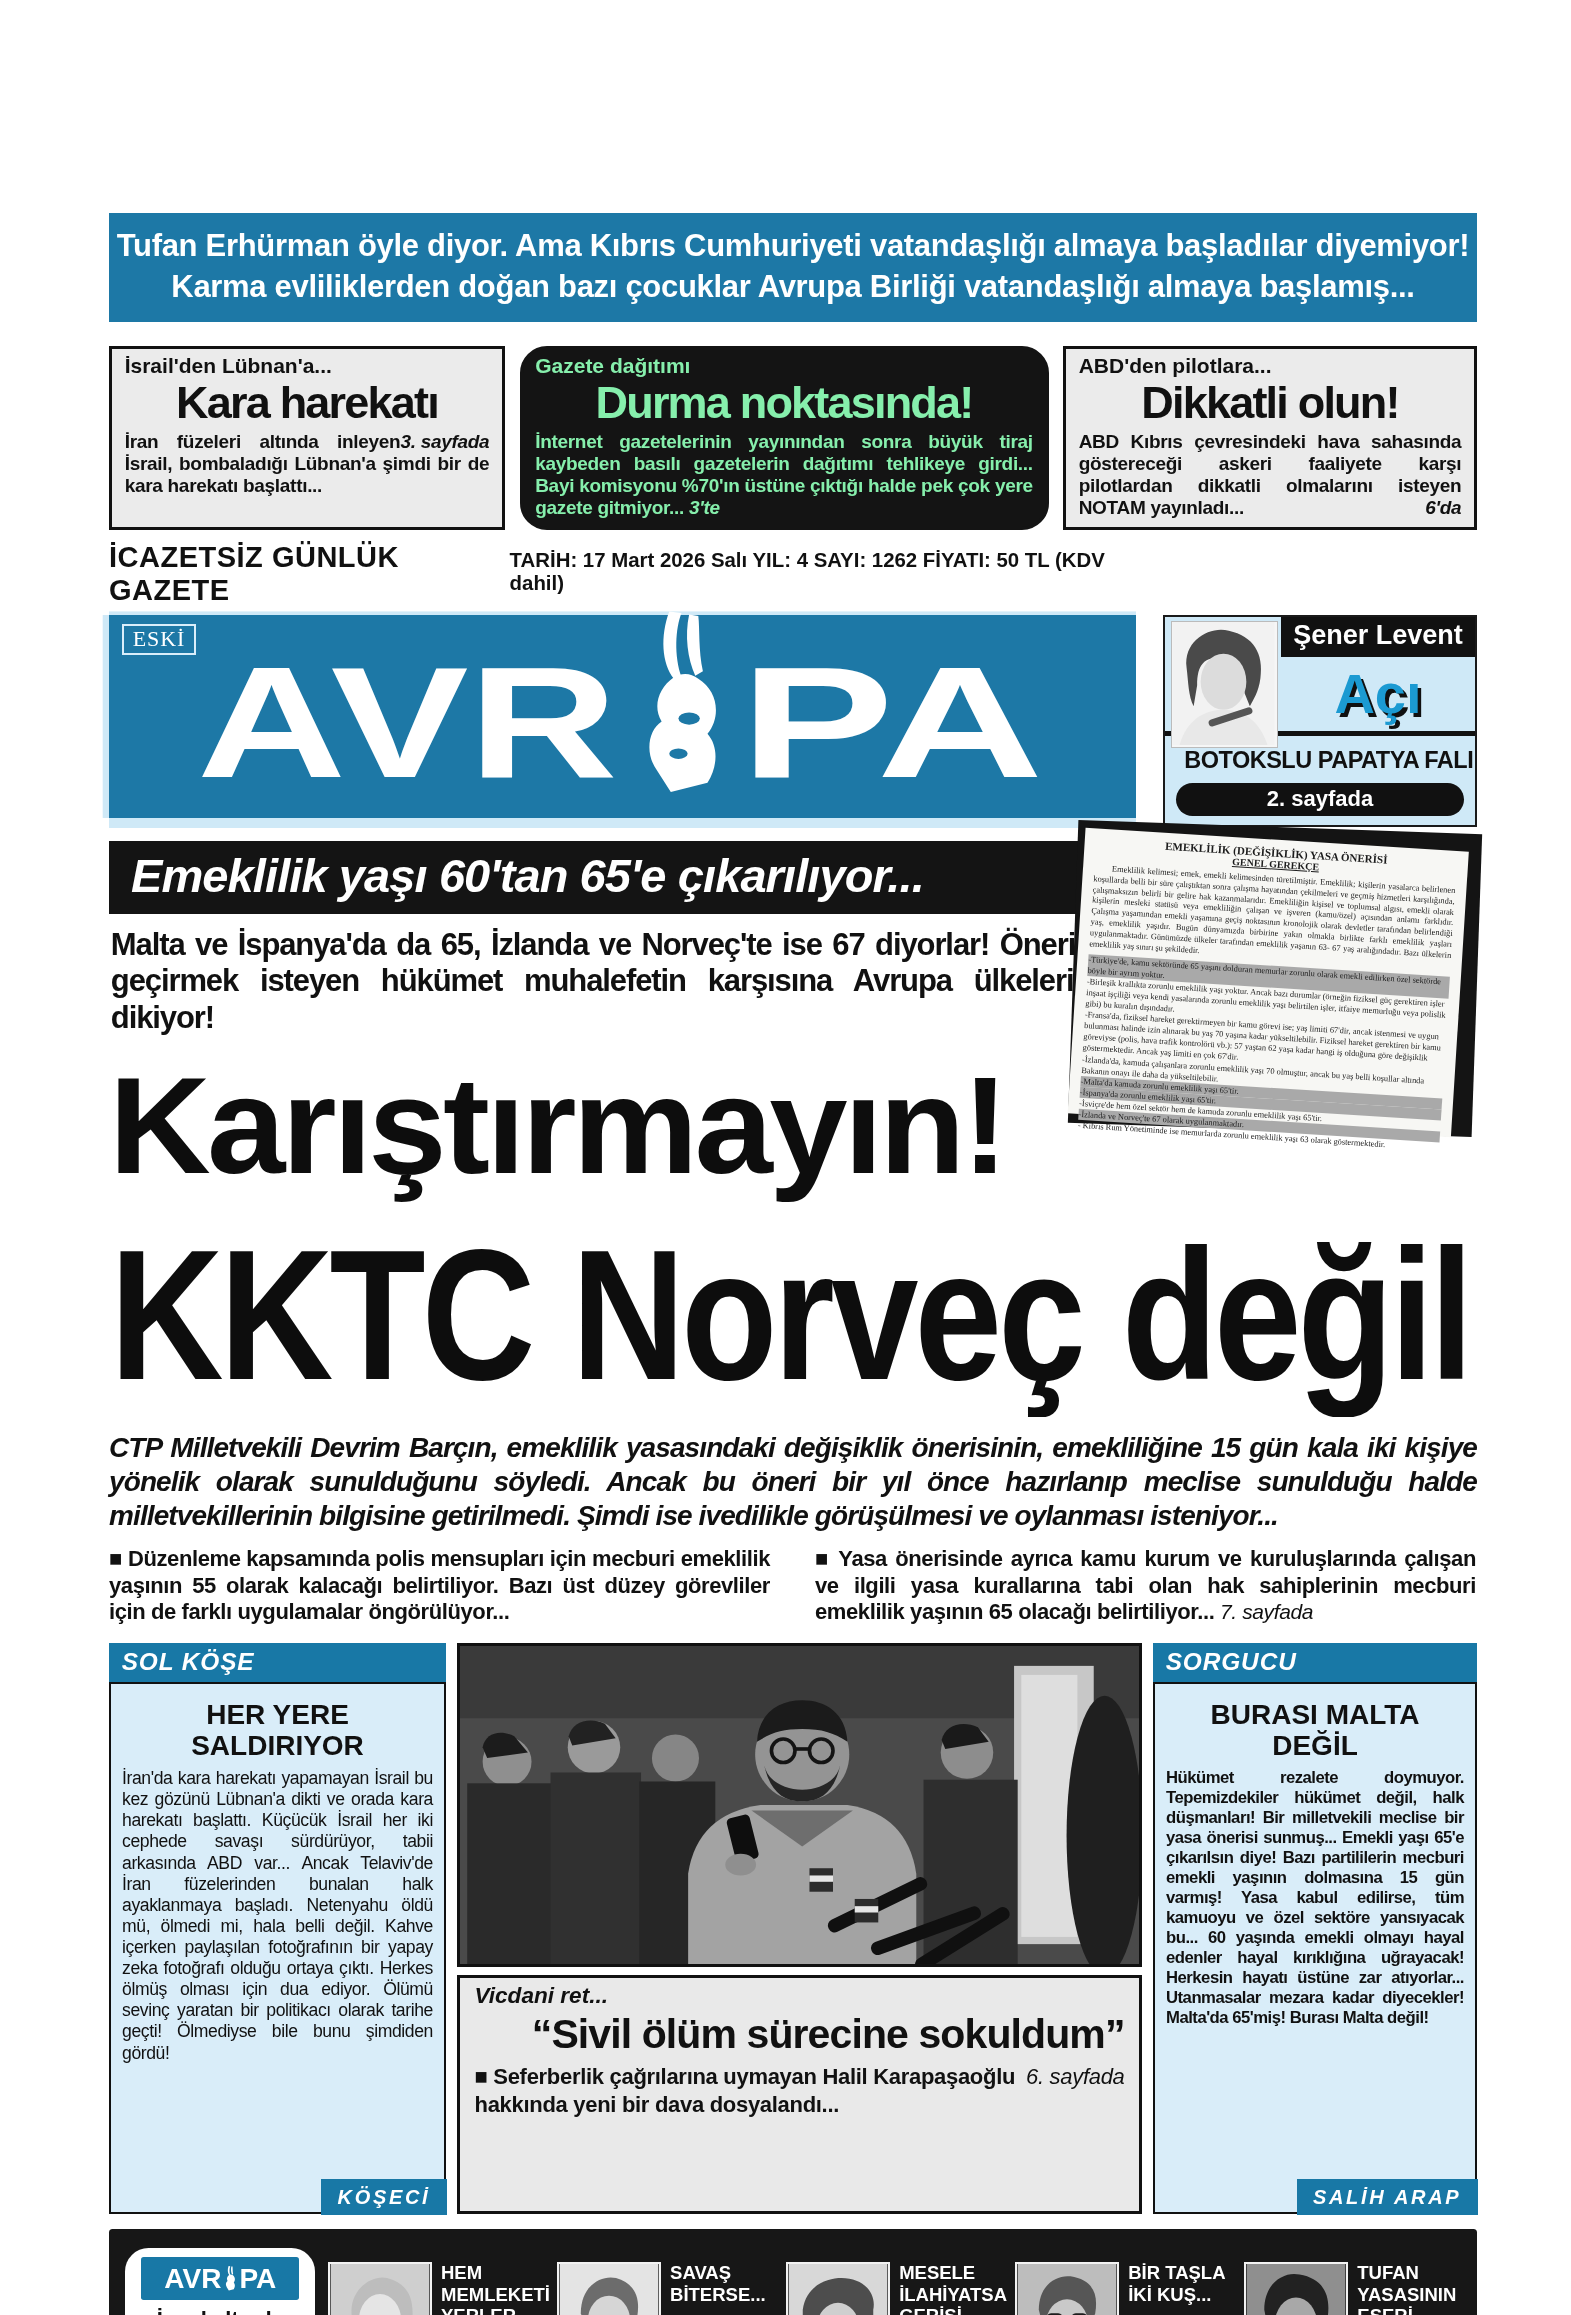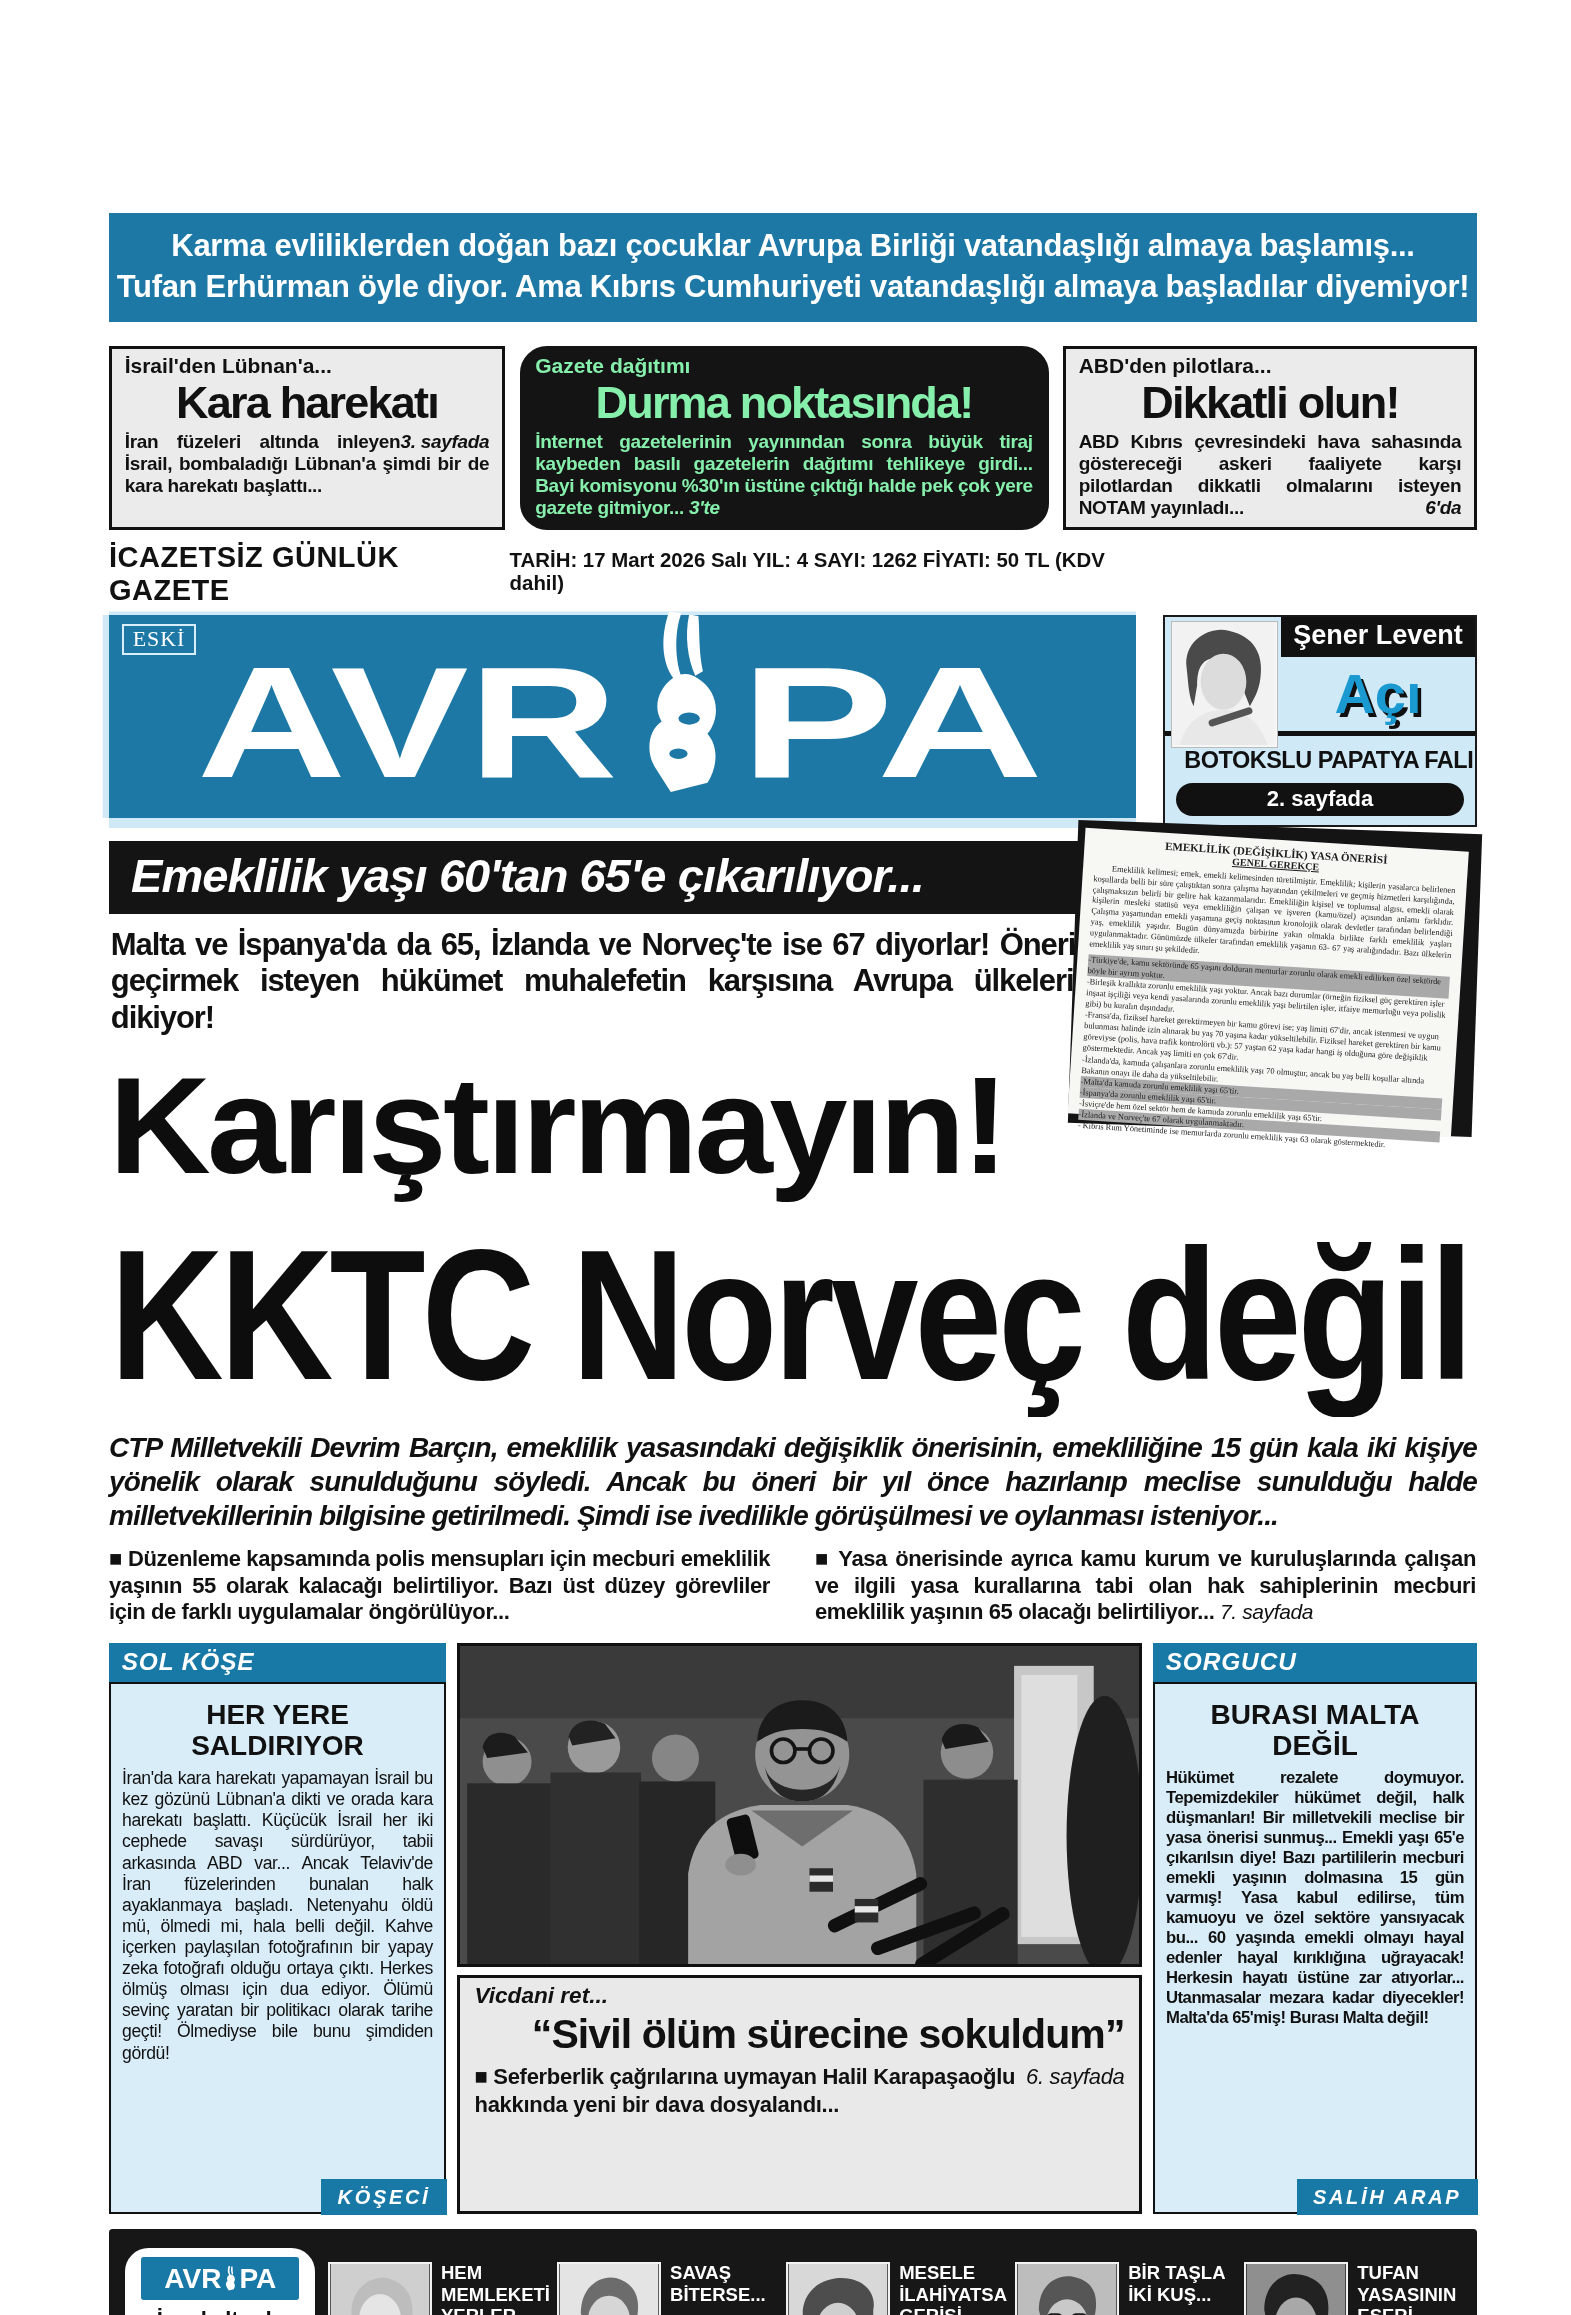--- a/index.html
+++ b/index.html
@@ -114,38 +114,38 @@
   .ctitle{color:#fff;font-weight:bold;font-size:18.5px;line-height:1.18;white-space:pre-line;}
   .cname{color:#fff;font-weight:bold;font-size:20px;}
 </style>
 </head>
 <body>
 
 <div class="page">
   <div class="content">
 
     <div class="banner">
+      <div>Tufan Erhürman öyle diyor. Ama Kıbrıs Cumhuriyeti vatandaşlığı almaya başladılar diyemiyor!</div>
       <div>Karma evliliklerden doğan bazı çocuklar Avrupa Birliği vatandaşlığı almaya başlamış...</div>
-      <div>Tufan Erhürman öyle diyor. Ama Kıbrıs Cumhuriyeti vatandaşlığı almaya başladılar diyemiyor!</div>
     </div>
 
     <div class="teasers">
       <div class="teaser t1">
         <div class="kicker">İsrail'den Lübnan'a...</div>
         <div class="teaser-head">Kara harekatı</div>
         <div class="teaser-body">
           <span class="pref">3. sayfada</span>
           <span>İran füzeleri altında inleyen İsrail, bombaladığı Lübnan'a şimdi bir de kara harekatı başlattı...</span>
         </div>
       </div>
       <div class="teaser dark t2">
         <div class="kicker">Gazete dağıtımı</div>
         <div class="teaser-head">Durma noktasında!</div>
         <div class="teaser-body">
-          <span>İnternet gazetelerinin yayınından sonra büyük tiraj kaybeden basılı gazetelerin dağıtımı tehlikeye girdi... Bayi komisyonu %30'ın üstüne çıktığı halde pek çok yere gazete gitmiyor...</span>
+          <span>İnternet gazetelerinin yayınından sonra büyük tiraj kaybeden basılı gazetelerin dağıtımı tehlikeye girdi... Bayi komisyonu %70'ın üstüne çıktığı halde pek çok yere gazete gitmiyor...</span>
           <span class="pref" style="float:none">3'te</span>
         </div>
       </div>
       <div class="teaser t3">
         <div class="kicker">ABD'den pilotlara...</div>
         <div class="teaser-head">Dikkatli olun!</div>
         <div class="teaser-body">
           <span>ABD Kıbrıs çevresindeki hava sahasında göstereceği askeri faaliyete karşı pilotlardan dikkatli olmalarını isteyen NOTAM yayınladı...</span>
           <b class="pref">6'da</b>
         </div>

